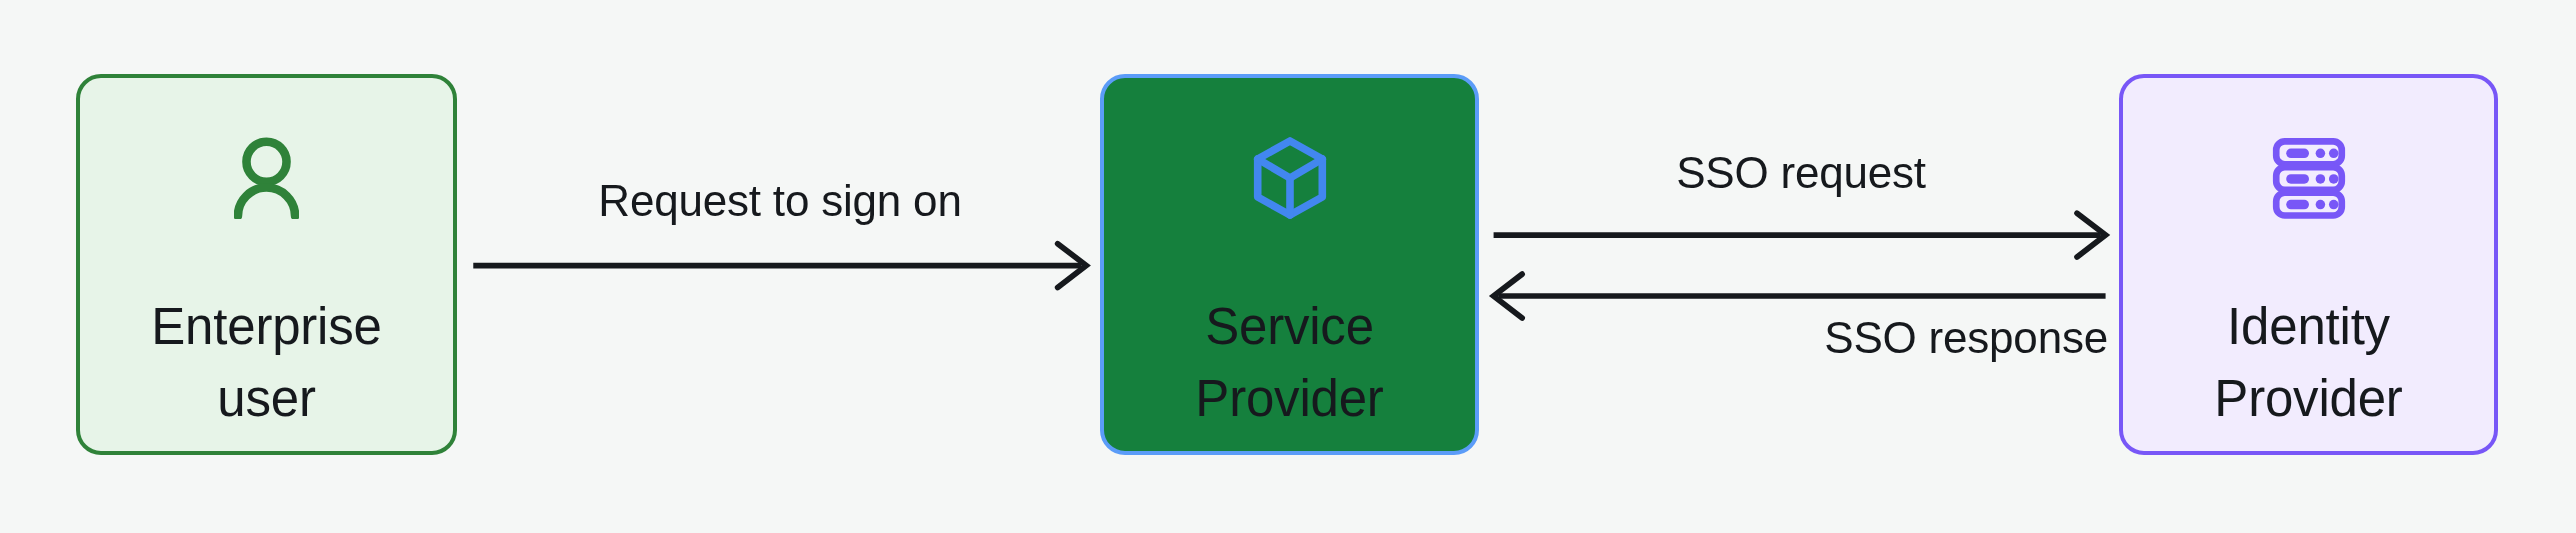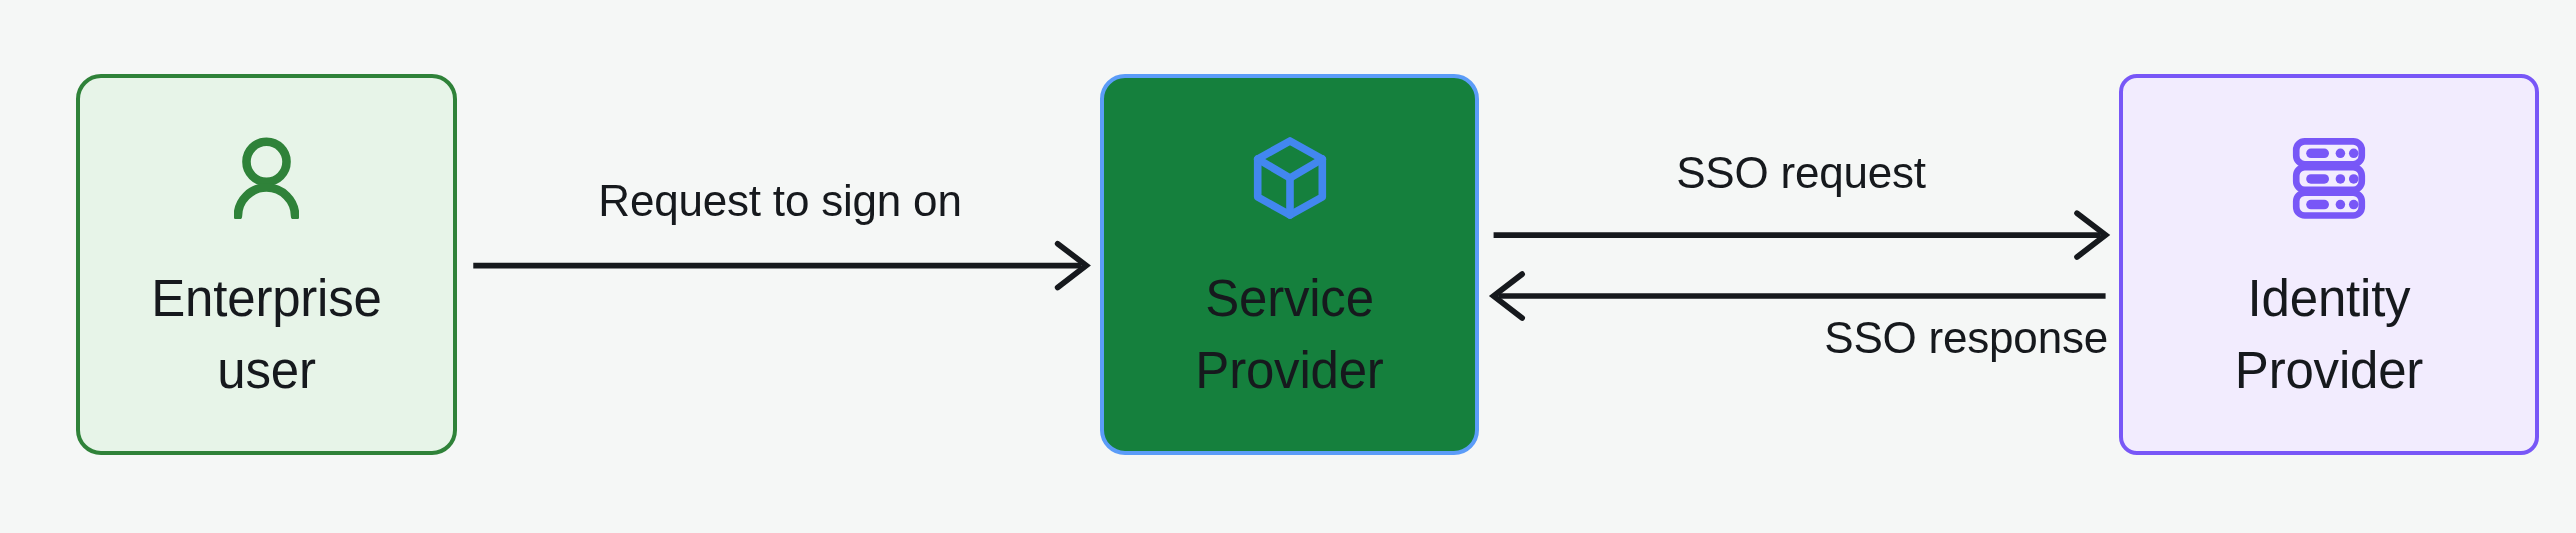--- a/index.html
+++ b/index.html
@@ -24,20 +24,21 @@
   .node {
     position: absolute;
     box-sizing: border-box;
     border-style: solid;
     border-width: 4.8px;
     border-radius: 25px;
     display: flex;
     flex-direction: column;
     align-items: center;
     justify-content: flex-start;
+    gap: 28px;
   }
   .node-icon {
     display: block;
     margin-top: 59px;
   }
   .node-label {
     margin-top: 40px;
     font-size: 51px;
     line-height: 72px;
     color: #16191d;
@@ -59,25 +60,24 @@
     left: 1100px;
     top: 74px;
     width: 379px;
     height: 381px;
     background: #15803d;
     border-color: #5b9cf8;
   }
   #node-identity-provider {
     left: 2119px;
     top: 74px;
-    width: 420px;
+    width: 379px;
     height: 381px;
     background: #f2ecfe;
     border-color: #7857f7;
-    border-radius: 18px;
   }
 
   
   #connectors {
     position: absolute;
     left: 0;
     top: 0;
     width: 2576px;
     height: 533px;
     pointer-events: none;

